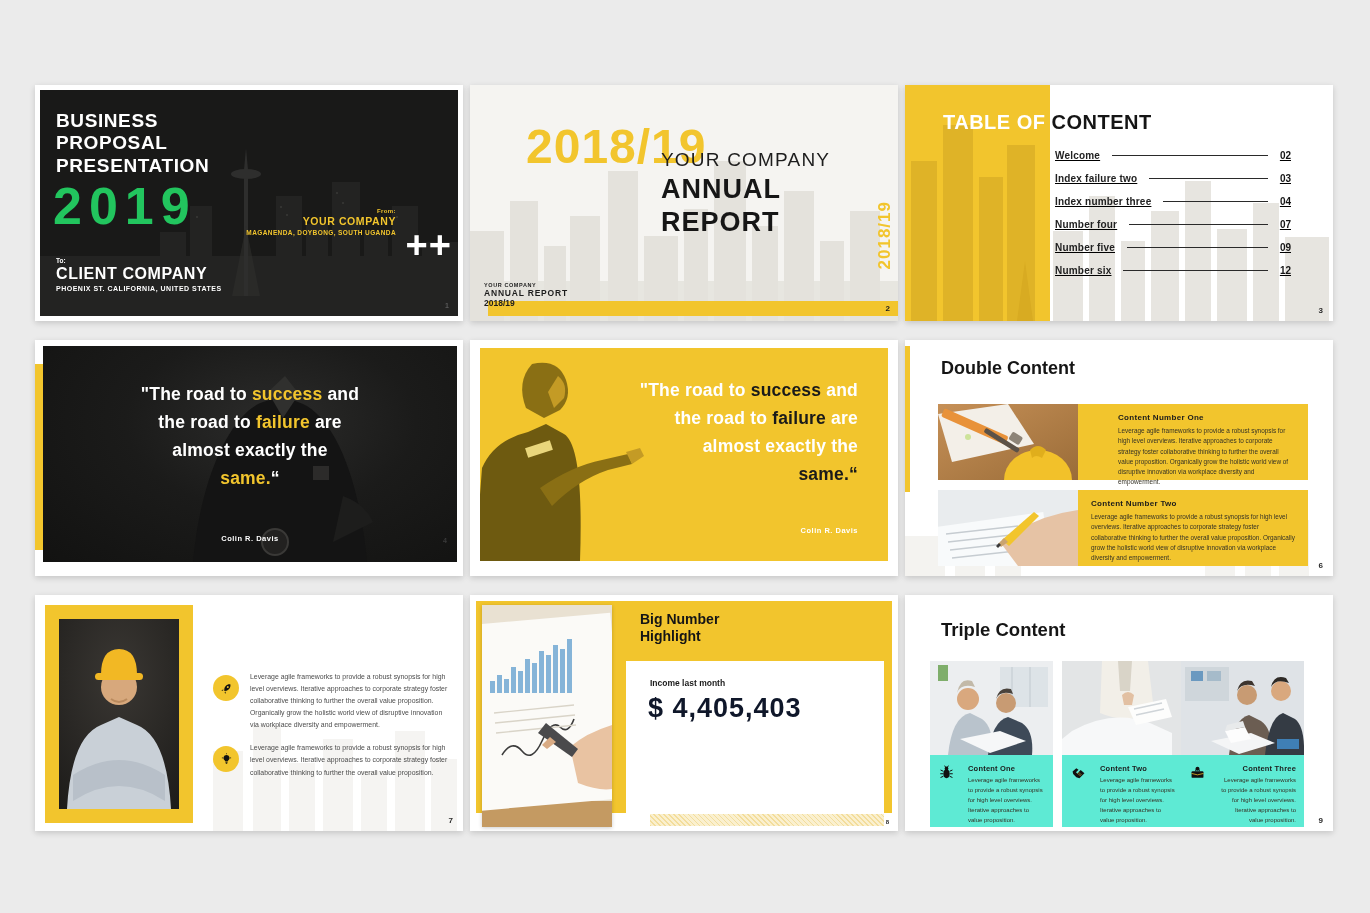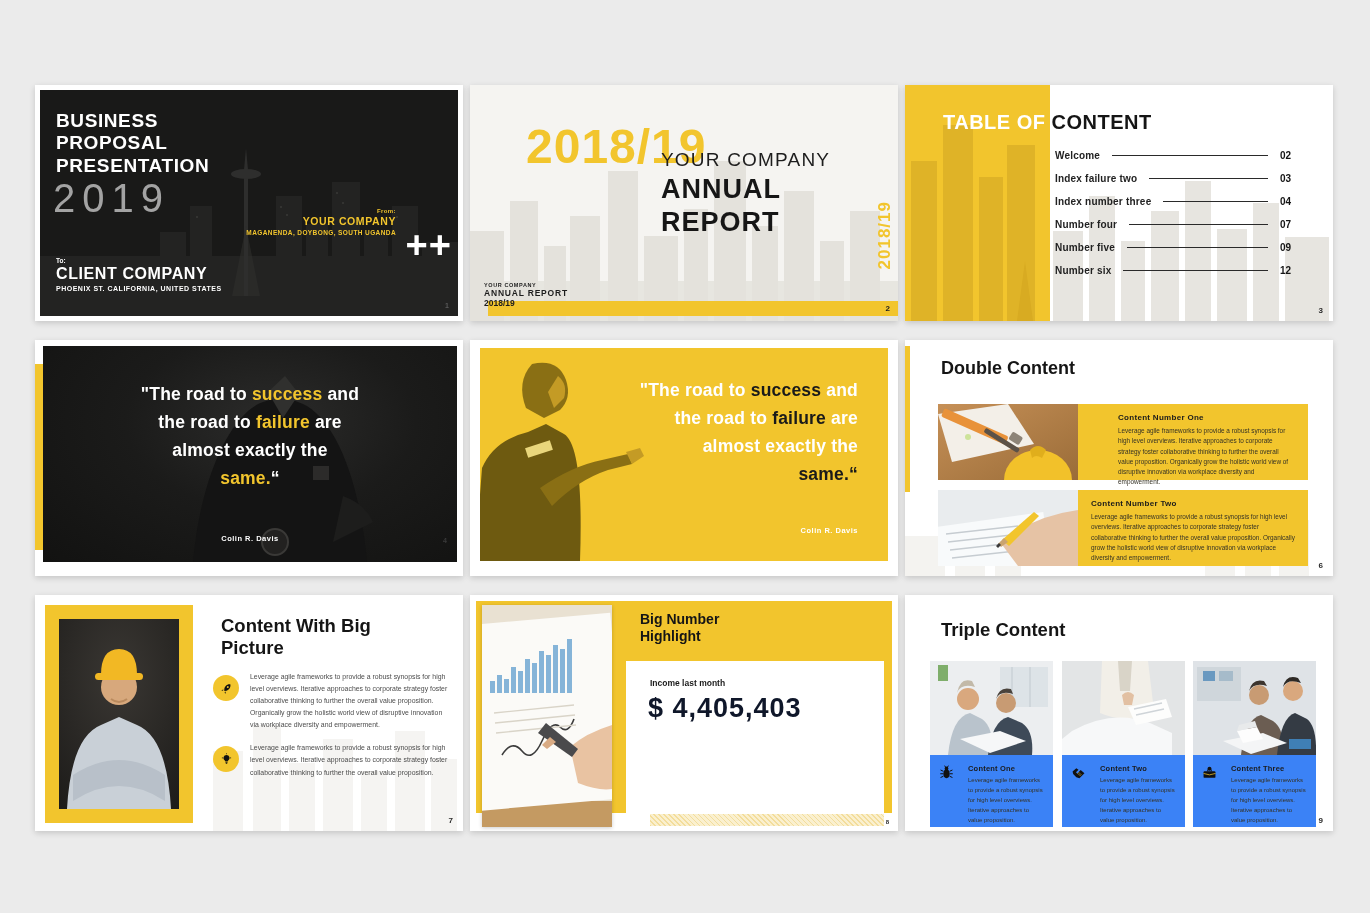--- a/index.html
+++ b/index.html
@@ -26,21 +26,21 @@
     box-shadow:0 2px 6px rgba(0,0,0,.16);
     overflow:hidden;
   }
   .abs{position:absolute;}
   .pagenum{position:absolute;right:10px;bottom:6px;font-size:8px;font-weight:700;color:#2b2b2b;}
   svg{display:block;}
 
   
   .s1-photo{position:absolute;inset:5px;background:#191918;overflow:hidden;padding-left:8px;}
   .s1-title{left:16px;top:20px;color:#fff;font-size:19px;font-weight:800;line-height:1.18;letter-spacing:.6px;}
-  .s1-year{left:13px;top:86px;color:#a3a3a3;font-size:40px;font-weight:400;letter-spacing:7px;}
+  .s1-year{left:13px;top:86px;color:#22c55e;font-size:52px;font-weight:700;letter-spacing:7px;}
   .s1-from{right:62px;top:118px;text-align:right;color:#f2c52d;}
   .s1-from .lbl{font-size:6px;font-weight:700;letter-spacing:.4px;}
   .s1-from .co{font-size:10.5px;font-weight:800;letter-spacing:.6px;margin-top:1px;}
   .s1-from .addr{font-size:6.5px;font-weight:700;letter-spacing:.4px;margin-top:2px;}
   .s1-plus{right:6px;top:136px;color:#fff;font-size:38px;font-weight:800;letter-spacing:1px;line-height:1;}
   .s1-to{left:16px;bottom:24px;color:#fff;}
   .s1-to .lbl{font-size:6.5px;font-weight:700;}
   .s1-to .co{font-size:16px;font-weight:800;letter-spacing:.6px;margin-top:1px;}
   .s1-to .addr{font-size:7px;font-weight:700;letter-spacing:.5px;margin-top:2px;}
   .s1-page{right:9px;bottom:7px;color:#5a5a5a;font-size:7px;font-weight:700;}
@@ -57,21 +57,21 @@
   .s2-footer .c{font-size:8.5px;font-weight:800;}
   .s2-bar{left:18px;right:0;bottom:5px;height:15px;background:#f2c52d;z-index:2;}
   .s2-page{right:8px;bottom:8px;z-index:4;font-size:8px;font-weight:700;color:#1d1d1d;}
 
   
   .s3-panel{left:0;top:0;bottom:0;width:145px;background:#f2c52d;overflow:hidden;}
   .s3-title{left:38px;top:26px;font-size:20px;font-weight:800;letter-spacing:.5px;white-space:nowrap;z-index:2;}
   .s3-title .w{color:#ffffff;}
   .s3-title .k{color:#151515;}
   .s3-list{left:150px;right:42px;top:64px;z-index:2;}
-  .s3-row{display:flex;align-items:center;height:12px;margin-bottom:11px;}
+  .s3-row{display:flex;align-items:center;height:12px;margin-bottom:11px;text-decoration:underline;}
   .s3-row .lbl{font-size:10px;font-weight:700;color:#222;letter-spacing:.2px;white-space:nowrap;}
   .s3-row .line{flex:1;border-top:1.4px solid #2a2a2a;margin:0 12px;}
   .s3-row .num{font-size:10px;font-weight:800;color:#151515;}
 
   
   .s4-photo{position:absolute;inset:6px 6px 14px 8px;background:radial-gradient(ellipse at 55% 35%, #2b2b2a 0%, #1b1b1a 45%, #121211 100%);overflow:hidden;}
   .s4-strip{left:0;top:24px;width:8px;height:186px;background:#f2c52d;z-index:3;}
   .quote{font-size:17.5px;font-weight:800;line-height:1.6;letter-spacing:.2px;}
   .s4-quote{left:34px;right:34px;top:34px;text-align:center;color:#fff;z-index:2;}
   .s4-quote .y{color:#f2c52d;}
@@ -109,21 +109,21 @@
   .s8-label{left:24px;top:17px;font-size:8.5px;font-weight:800;color:#1b1b1b;}
   .s8-value{left:22px;top:32px;font-size:27px;font-weight:700;color:#0f172a;letter-spacing:1px;}
   .s8-body{left:25px;right:26px;top:85px;font-size:7.2px;line-height:2.15;color:#2e2e2e;font-weight:500;}
   .s8-hatch{left:24px;right:0;bottom:3px;height:12px;background:repeating-linear-gradient(45deg,#f3dd9b 0px,#f3dd9b 1px,#faf0cf 1px,#faf0cf 3.5px);}
   .s8-page{right:9px;bottom:6px;font-size:6px;font-weight:700;color:#2b2b2b;z-index:4;}
 
   
   .s9-title{left:36px;top:24px;font-size:18.5px;font-weight:800;color:#151515;}
   .s9-col{top:66px;width:123px;}
   .s9-photo{width:123px;height:94px;overflow:hidden;}
-  .s9-box{position:relative;width:123px;height:72px;background:#3b82f6;box-sizing:border-box;padding:9px 8px 0 38px;}
+  .s9-box{position:relative;width:123px;height:72px;background:#5eead4;box-sizing:border-box;padding:9px 8px 0 38px;}
   .s9-ic{position:absolute;left:9px;top:10px;}
   .s9-box .h{font-size:7.5px;font-weight:800;color:#1b1b1b;letter-spacing:.2px;}
   .s9-box .b{font-size:6px;line-height:1.65;color:#353225;margin-top:3px;font-weight:500;}
 </style>
 </head>
 <body>
 
 <div class="board">
 
   <section class="slide">
@@ -389,24 +389,20 @@
               <stop offset="1" stop-color="#1b1a18"></stop>
             </radialGradient>
           </defs>
         <path d="M8 190 Q12 118 42 106 L60 98 L78 106 Q108 118 112 190 Z" fill="#c9d0d7"></path>
         <path d="M14 156 Q60 126 106 156 L106 182 Q60 152 14 182 Z" fill="#b8c0c9"></path>
         <circle cx="60" cy="68" r="18" fill="#d7a87c"></circle>
         <path d="M42 56 Q42 30 60 30 Q78 30 78 56 Z" fill="#f2b824"></path>
         <rect x="36" y="54" width="48" height="7" rx="3.5" fill="#f2b824"></rect>
         <path d="M52 80 q8 6 16 0" stroke="#b98a5e" stroke-width="2" fill="none"></path>
       </svg>
-    </div>
-    <div class="abs s7-title">
-      <div>Content With Big</div>
-      <div>Picture</div>
     </div>
     <div class="abs s7-bullets">
       <div class="s7-bullet">
         <span class="s7-icon">
           <svg width="13" height="13" viewBox="0 0 24 24">
               <g transform="rotate(42 12 12)">
                 <path d="M12 1.5c2.6 1.6 4.2 4.8 4.2 8 0 2-.5 3.9-1.5 5.5l-2.7 3-2.7-3c-1-1.6-1.5-3.5-1.5-5.5 0-3.2 1.6-6.4 4.2-8z" fill="#111"></path>
                 <circle cx="12" cy="8.5" r="1.8" fill="#f2c52d"></circle>
                 <path d="M9 17l-2 4 3-1.5zM15 17l2 4-3-1.5z" fill="#111"></path>
               </g>
@@ -545,21 +541,21 @@
                 <line x1="12.2" y1="15.7" x2="14.7" y2="13.2"></line>
                 <line x1="13.9" y1="17.4" x2="16.4" y2="14.9"></line>
               </g>
             </svg>
         </span>
         <div class="h">Content Two</div>
         <div class="b">Leverage agile frameworks to provide a robust synopsis for high level overviews. Iterative approaches to value proposition.</div>
       </div>
     </div>
 
-    <div class="abs s9-col" style="left:288px;">
+    <div class="abs s9-col" style="left:276px;text-align:right;">
       <div class="s9-photo">
         <svg width="123" height="94" viewBox="0 0 123 94">
           <rect width="123" height="94" fill="#dfe3e7"></rect>
           <rect x="4" y="6" width="44" height="34" fill="#cfd6db"></rect>
             <rect x="10" y="10" width="12" height="10" fill="#3f7fb5" opacity=".7"></rect>
             <rect x="26" y="10" width="14" height="10" fill="#8aa8be" opacity=".6"></rect>
           <circle cx="66" cy="34" r="10" fill="#c89b73"></circle>
             <path d="M56 30q5-9 18-5l-3-5q-12-3-15 10z" fill="#3c342e"></path>
           <path d="M48 94 Q52 58 68 54 L80 60 Q92 68 90 94 Z" fill="#6b5d52"></path>
           <circle cx="100" cy="30" r="10" fill="#d9a87e"></circle>

